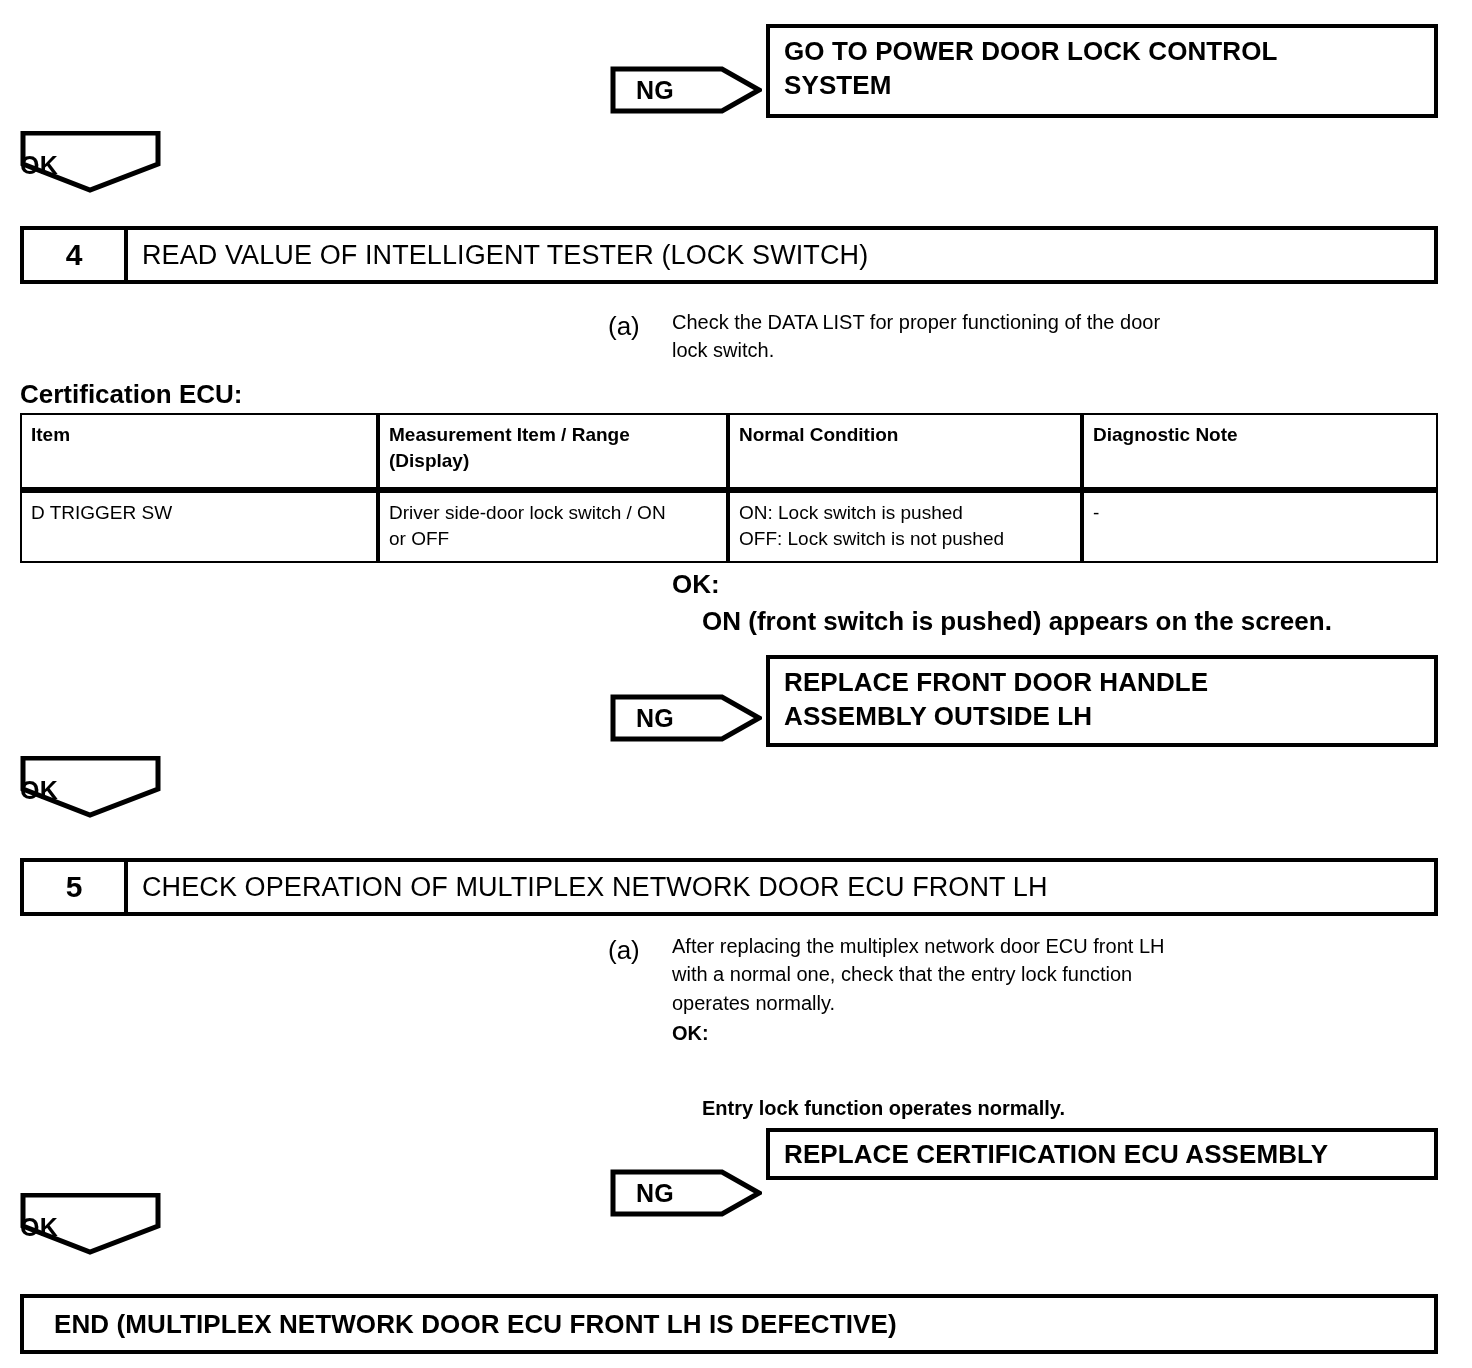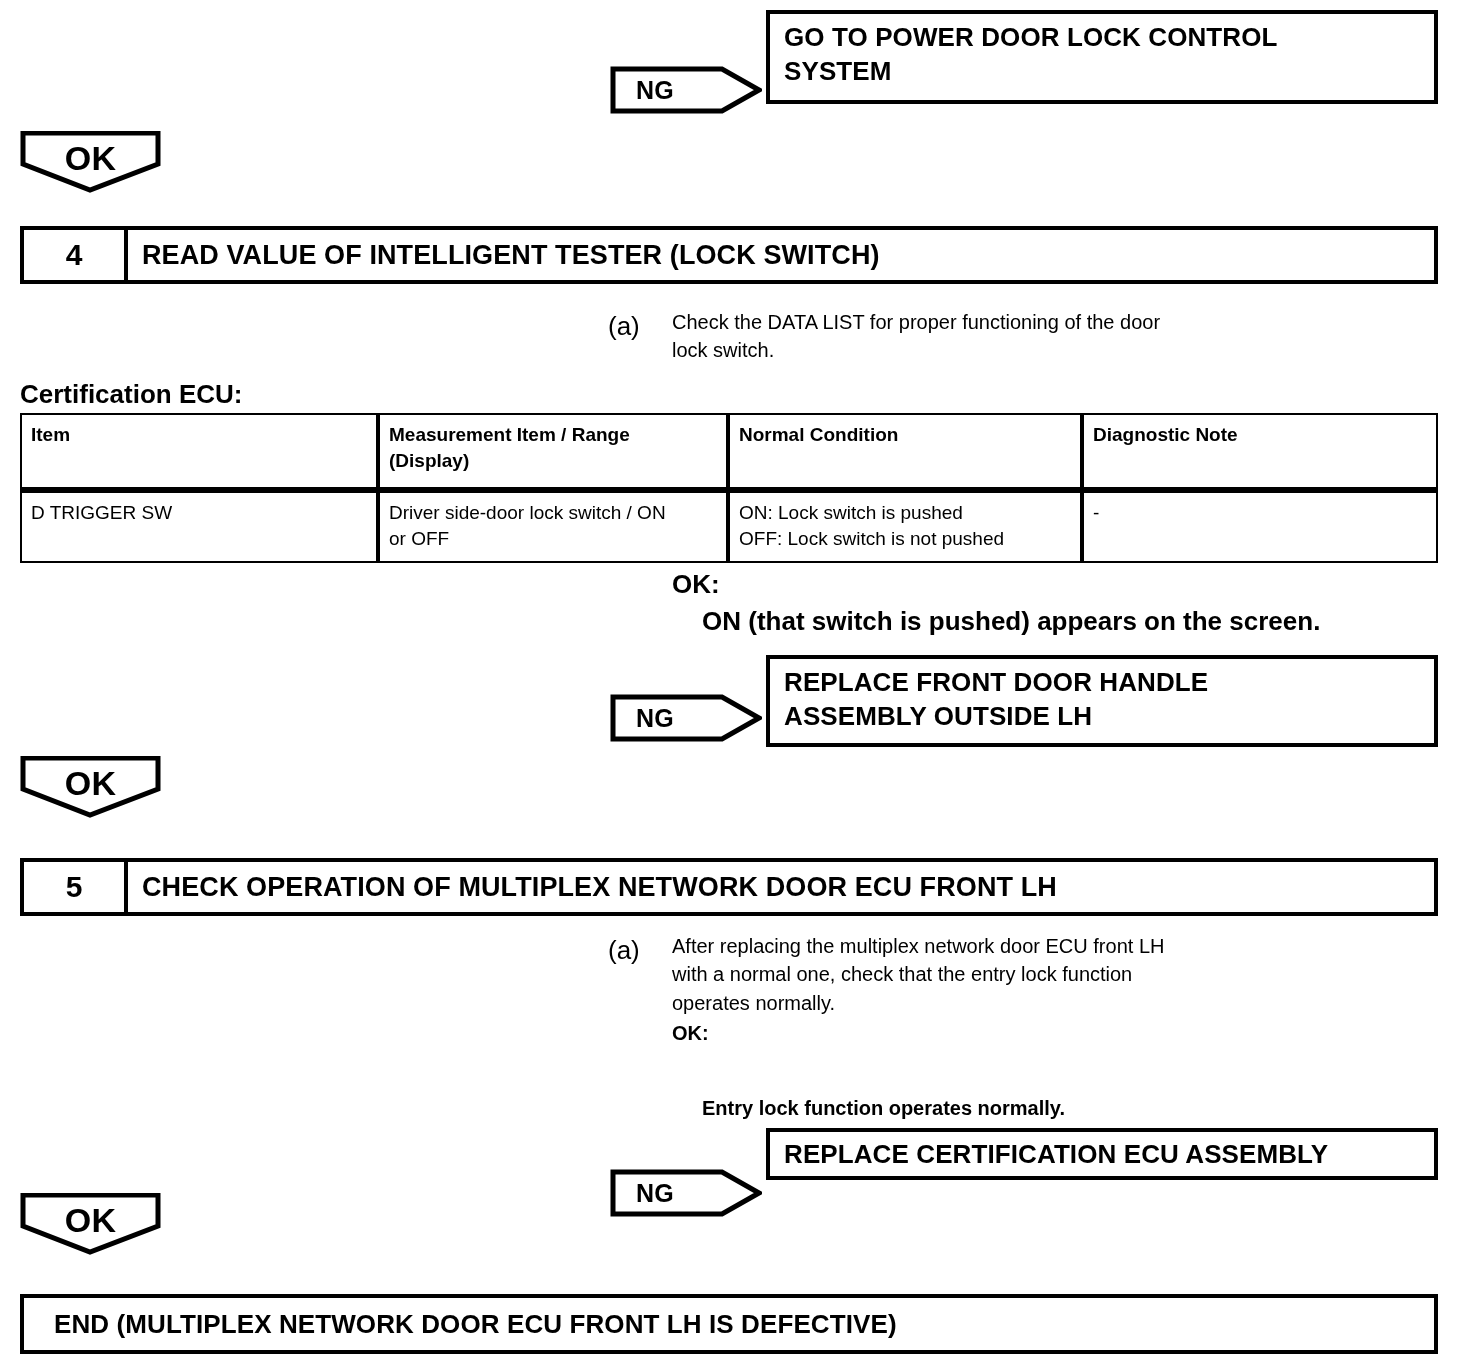--- a/index.html
+++ b/index.html
@@ -57,24 +57,23 @@
   
   .ok-tag {
     position: absolute;
     width: 141px;
     height: 62px;
   }
   .ok-tag svg { display: block; width: 100%; height: 100%; }
   .ok-tag .ok-label {
     position: absolute;
     left: 0;
-    top: 8px;
+    top: 20px;
     width: 100%;
-    text-align: center;
-    font-size: 34px;
+    font-size: 25px;
     font-weight: bold;
     letter-spacing: 0.3px;
   }
 
   
   .step-bar {
     position: absolute;
     box-sizing: border-box;
     border: 4px solid #000;
     background: #fff;
@@ -91,21 +90,21 @@
     justify-content: center;
     font-size: 30px;
     font-weight: bold;
   }
   .step-bar .step-title {
     flex: 1;
     display: flex;
     align-items: center;
     padding-left: 14px;
     font-size: 27px;
-    font-weight: bold;
+    font-weight: normal;
     letter-spacing: 0.1px;
   }
 
   
   .proc {
     position: absolute;
     display: flex;
     align-items: flex-start;
   }
   .proc .proc-marker {
@@ -174,21 +173,21 @@
 </head>
 <body>
 
 <div class="ng-tag" style="left:610px; top:26px;">
   <svg viewBox="0 0 152 48" preserveAspectRatio="none">
     <polygon points="3,3 112,3 149,24 112,45 3,45" fill="#ffffff" stroke="#000000" stroke-width="5" stroke-linejoin="miter"></polygon>
   </svg>
   <span class="ng-label">NG</span>
 </div>
 
-<div class="result-box" style="left:766px; top:10px; width:672px; height:94px;">
+<div class="result-box" style="left:766px; top:24px; width:672px; height:94px;">
   <span class="rb-text">GO TO POWER DOOR LOCK CONTROL
 SYSTEM</span>
 </div>
 
 <div class="ok-tag" style="left:20px; top:131px;">
   <svg viewBox="0 0 141 62" preserveAspectRatio="none">
     <polygon points="3,2 138,2 138,33 70,59 3,33" fill="#ffffff" stroke="#000000" stroke-width="5" stroke-linejoin="miter"></polygon>
   </svg>
   <span class="ok-label">OK</span>
 </div>
@@ -231,21 +230,21 @@
 or OFF</td>
       <td>ON: Lock switch is pushed
 OFF: Lock switch is not pushed</td>
       <td>-</td>
     </tr>
   </tbody>
 </table>
 
 <div class="ok-result" style="left:672px; top:566px;">
   <div class="ok-word">OK:</div>
-  <div class="ok-detail">ON (that switch is pushed) appears on the screen.</div>
+  <div class="ok-detail">ON (front switch is pushed) appears on the screen.</div>
 </div>
 
 <div class="ng-tag" style="left:610px; top:654px;">
   <svg viewBox="0 0 152 48" preserveAspectRatio="none">
     <polygon points="3,3 112,3 149,24 112,45 3,45" fill="#ffffff" stroke="#000000" stroke-width="5" stroke-linejoin="miter"></polygon>
   </svg>
   <span class="ng-label">NG</span>
 </div>
 
 <div class="result-box" style="left:766px; top:655px; width:672px; height:92px;">

